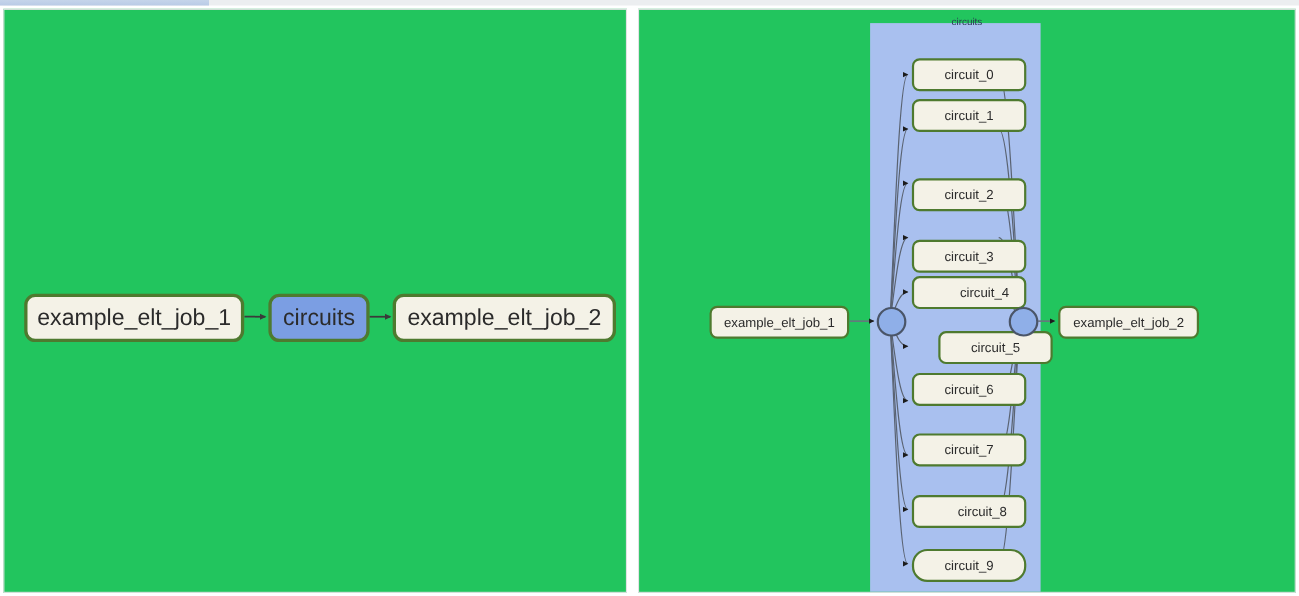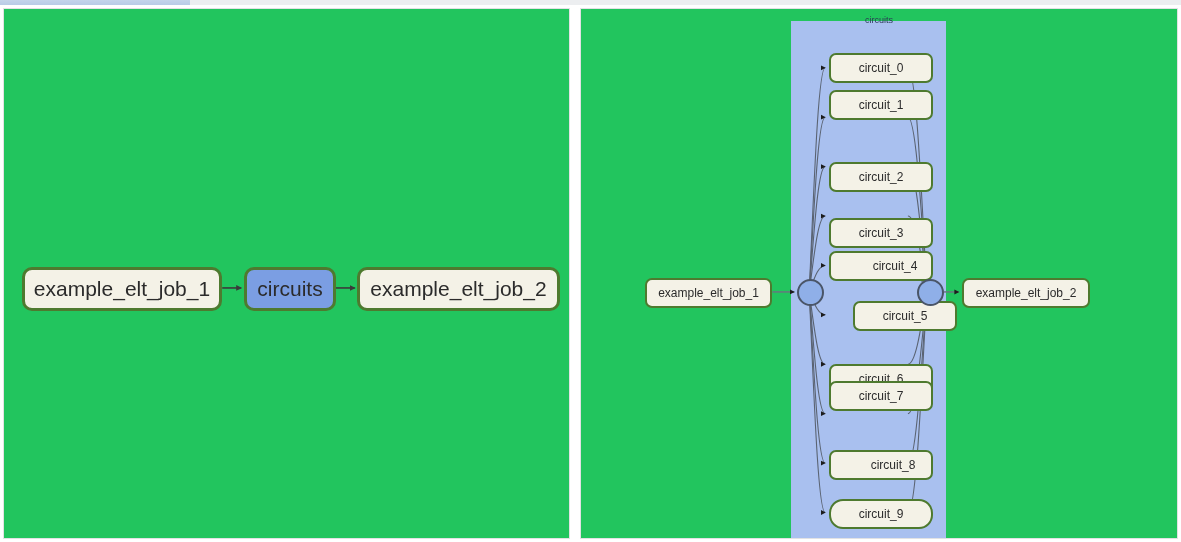--- a/index.html
+++ b/index.html
@@ -202,22 +202,22 @@
 
       <div class="node node-sm" id="r-job2">example_elt_job_2</div>
 
       <div id="circuit-list">
           <div class="node node-sm circuit" style="top: 44px;">circuit_0</div>
           <div class="node node-sm circuit" style="top: 81px; text-align: center;">circuit_1</div>
           <div class="node node-sm circuit" style="top: 153px;">circuit_2</div>
           <div class="node node-sm circuit" style="top: 209px;">circuit_3</div>
           <div class="node node-sm circuit" style="top: 242.4px; padding-left: 28px;">circuit_4</div>
           <div class="node node-sm circuit" style="top: 292px; margin-left: 24px;">circuit_5</div>
-          <div class="node node-sm circuit" style="top: 355px;">circuit_6</div>
-          <div class="node node-sm circuit" style="top: 372px; text-align: center;">circuit_7</div>
+          <div class="node node-sm circuit" style="top: 330px;">circuit_6</div>
+          <div class="node node-sm circuit" style="top: 385px; text-align: center;">circuit_7</div>
           <div class="node node-sm circuit" style="top: 440.8px; padding-left: 24px;">circuit_8</div>
           <div class="node node-sm circuit" style="top: 490.4px; border-radius: 14px;">circuit_9</div>
         </div>
 
       <div class="junction" id="junction-in"></div>
       <div class="junction" id="junction-out"></div>
     </div>
   </div>
 
 </div>

